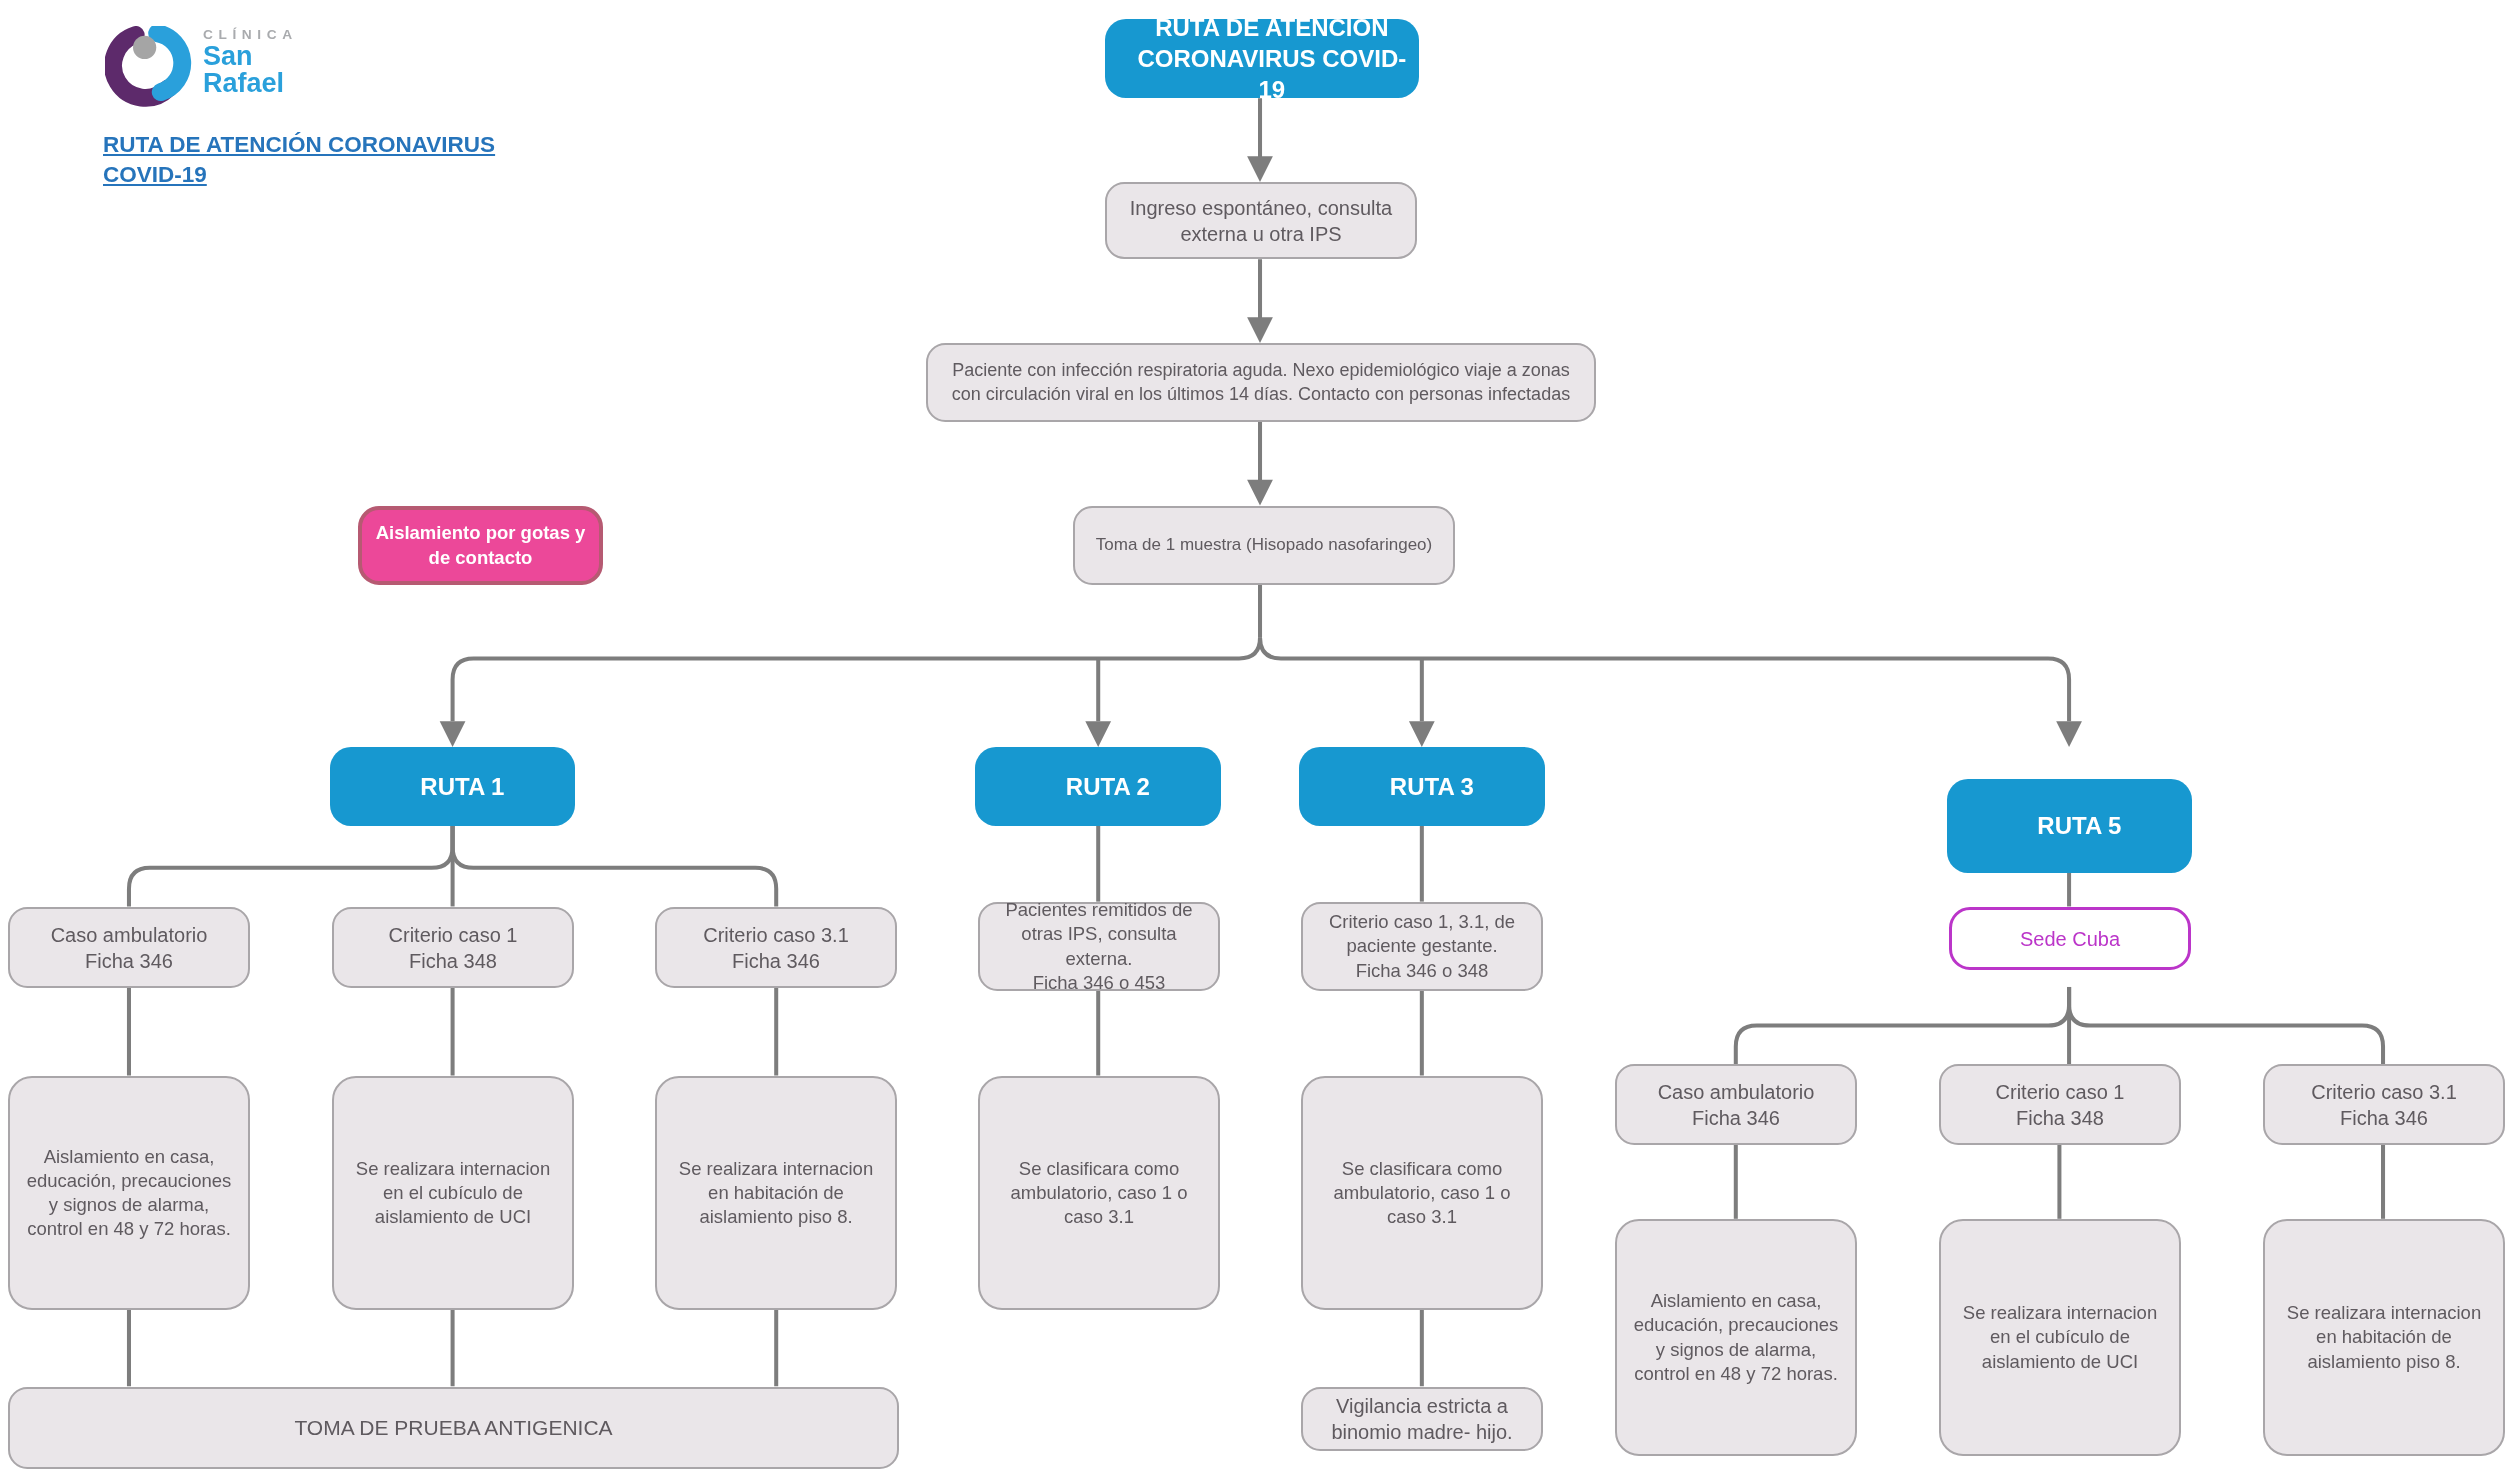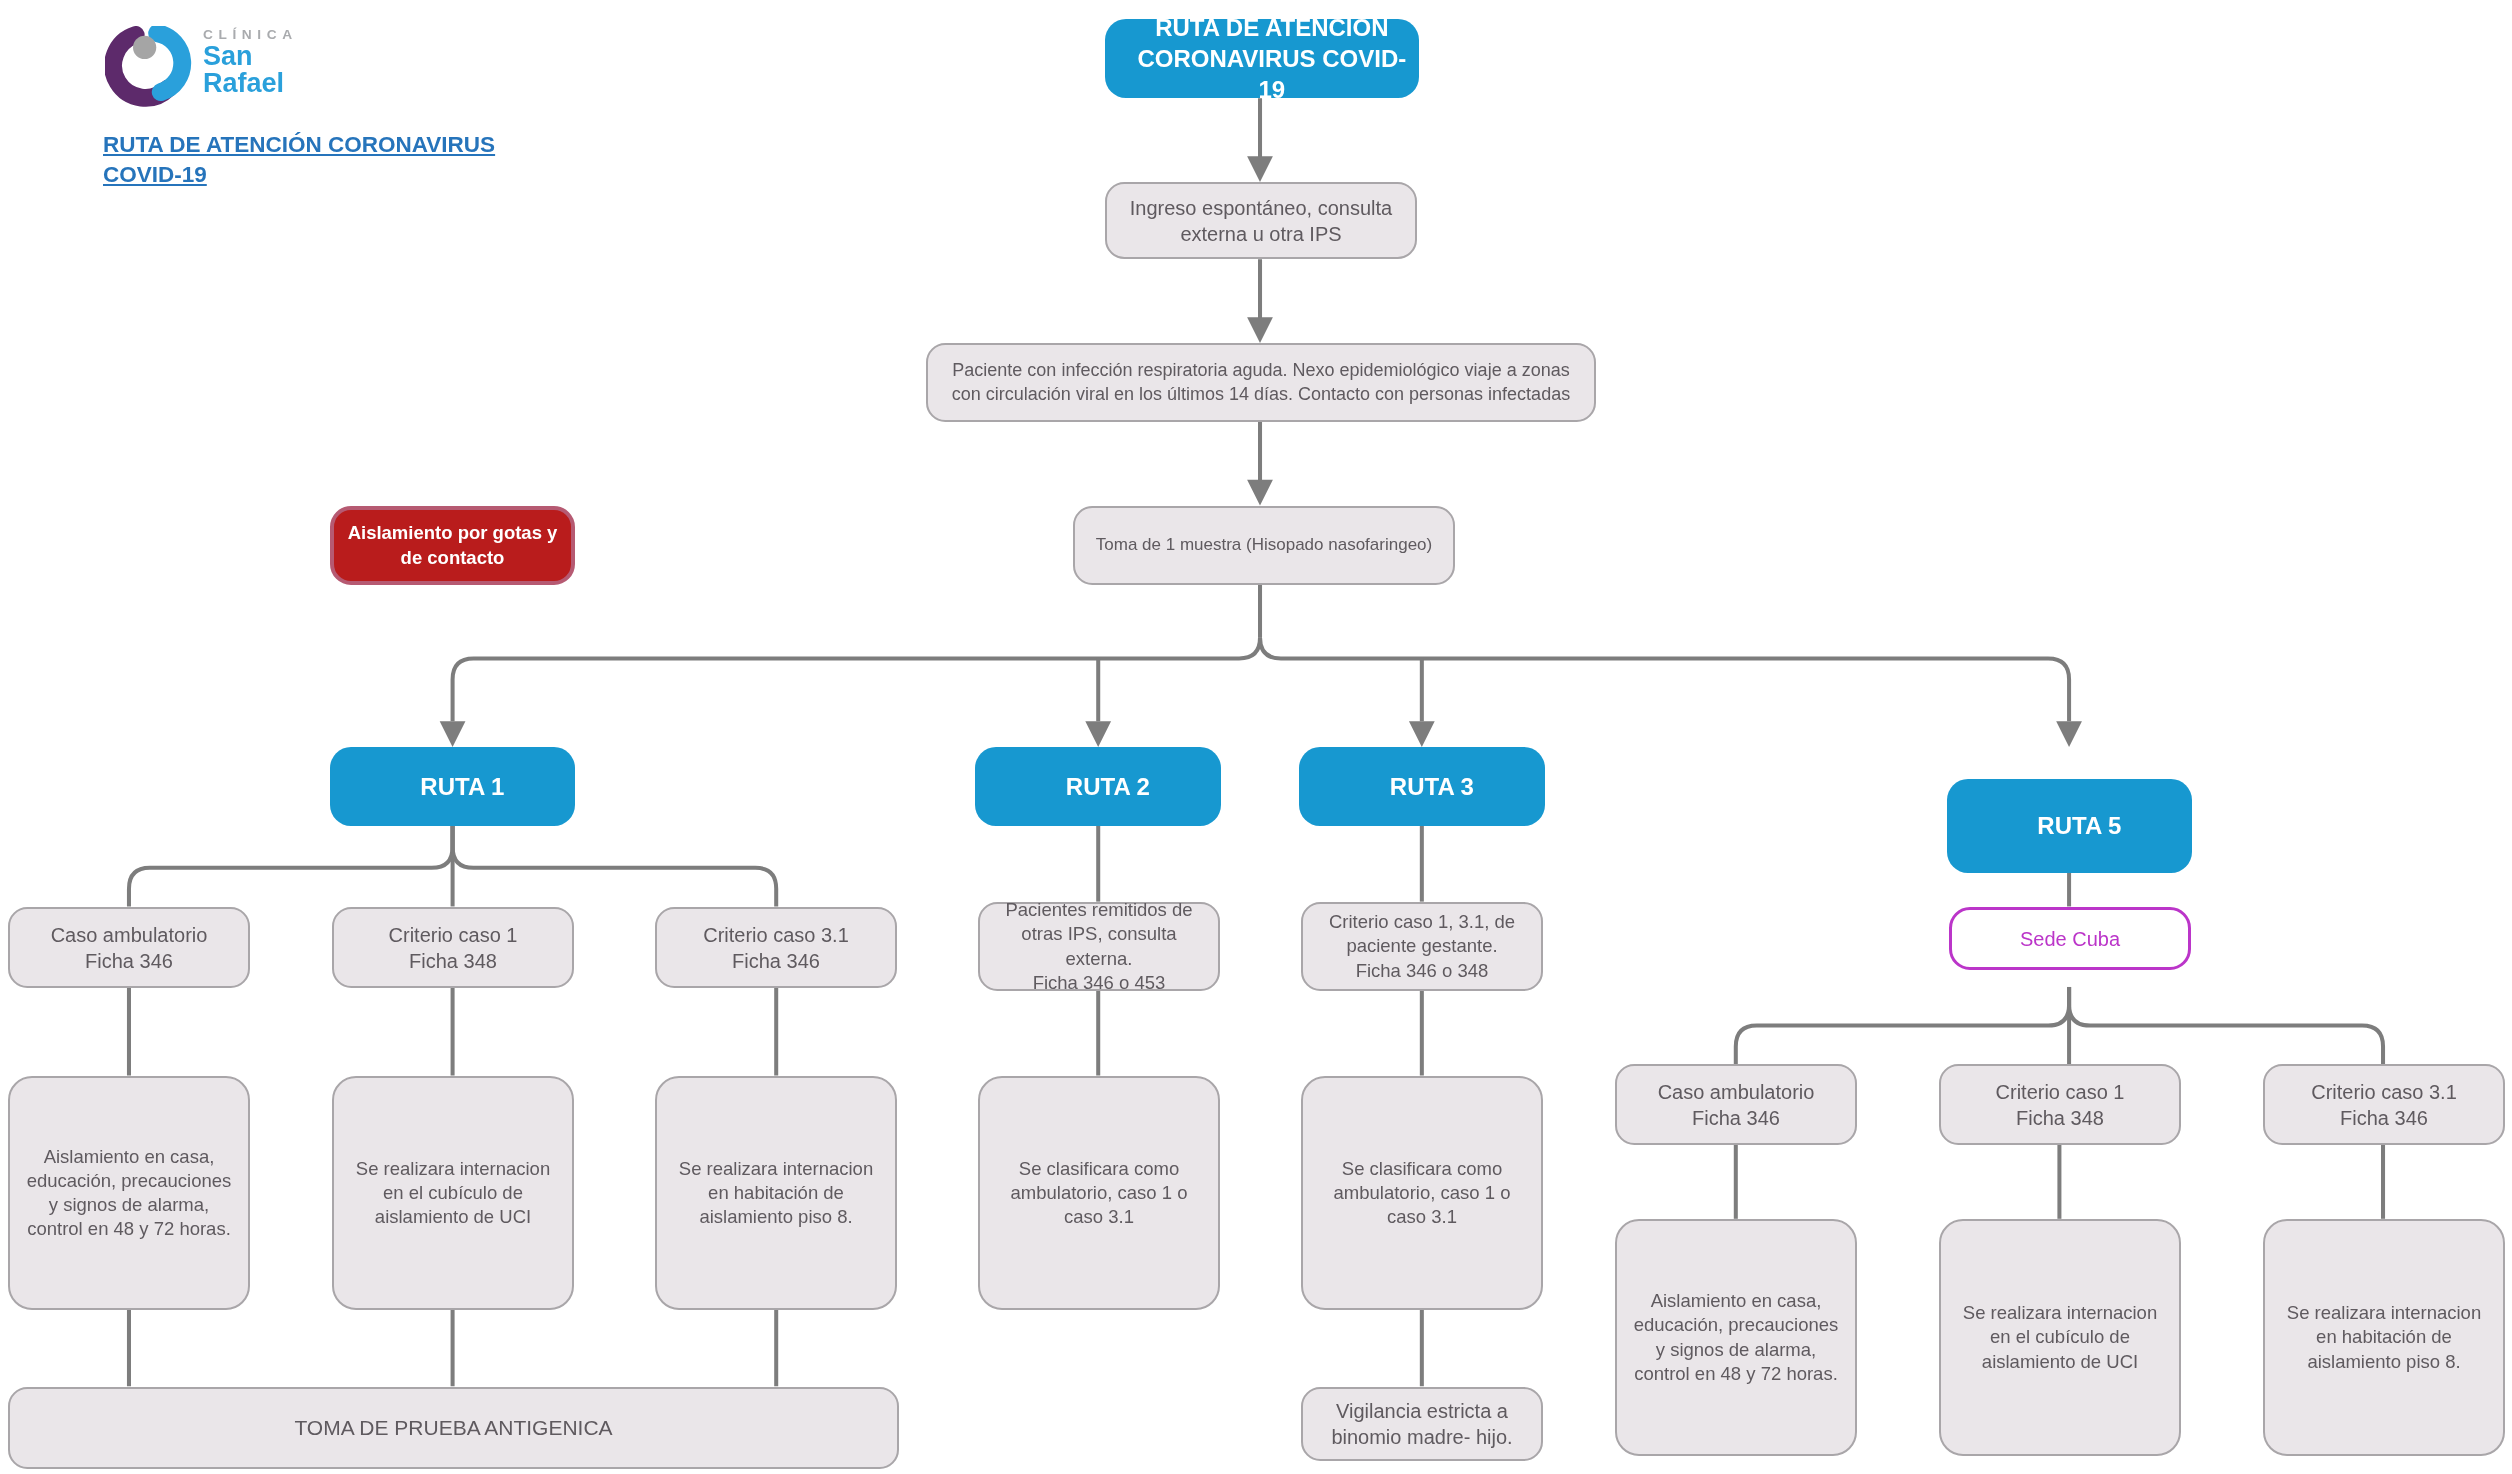--- a/index.html
+++ b/index.html
@@ -8,21 +8,21 @@
     font-family:"Liberation Sans", sans-serif;
   }
   .connectors{position:absolute;left:0;top:0;width:2512px;height:1474px;}
   .node{
     position:absolute;display:flex;align-items:center;justify-content:center;
     text-align:center;white-space:pre-line;box-sizing:border-box;
     border-radius:19.3px;font-size:20px;line-height:1.3;color:#5f5a5f;padding:4.8px 11.3px;
   }
   .gray{background:#eae6e9;border:2.4px solid #a9a6a9;}
   .blue{background:#1798d0;color:#ffffff;font-weight:bold;font-size:24px;border-radius:21px;border:none;padding-left:31px;}
-  .pink{background:#b91c1c;border:4px solid #b65a72;color:#ffffff;font-weight:bold;font-size:18.5px;border-radius:21px;}
+  .pink{background:#ec4899;border:4px solid #b65a72;color:#ffffff;font-weight:bold;font-size:18.5px;border-radius:21px;margin-left:28px;}
   .purple-outline{background:#ffffff;border:3.2px solid #bb35c9;color:#bb35c9;border-radius:21px;}
   .tall{border-radius:24px;font-size:18.5px;padding:4.8px 9.7px;}
   .header{position:absolute;left:105px;top:24px;}
   .logo{position:absolute;left:0;top:0;width:338px;height:89px;}
   .logo-icon{position:absolute;left:0;top:1.6px;}
   .logo-text{position:absolute;left:98px;top:3.2px;}
   .logo-clinica{font-size:13.7px;letter-spacing:5.6px;color:#a9abae;font-weight:bold;}
   .logo-name{font-size:27px;font-weight:bold;color:#2aa0db;line-height:0.95;margin-top:1.6px;}
   .title-link{
     position:absolute;left:103px;top:130px;width:467px;
@@ -142,16 +142,16 @@
   <div class="node gray" style="left:1939px;top:1064px;width:242px;height:81px;">Criterio caso 1
 Ficha 348</div>
   <div class="node gray" style="left:2263px;top:1064px;width:242px;height:81px;">Criterio caso 3.1
 Ficha 346</div>
 
   <div class="node gray tall" style="left:1615px;top:1219px;width:242px;height:237px;">Aislamiento en casa, educación, precauciones y signos de alarma, control en 48 y 72 horas.</div>
   <div class="node gray tall" style="left:1939px;top:1219px;width:242px;height:237px;">Se realizara internacion en el cubículo de aislamiento de UCI</div>
   <div class="node gray tall" style="left:2263px;top:1219px;width:242px;height:237px;">Se realizara internacion en habitación de aislamiento piso 8.</div>
 
   <div class="node gray" style="left:8px;top:1387px;width:891px;height:82px;font-size:21px;">TOMA DE PRUEBA ANTIGENICA</div>
-  <div class="node gray" style="left:1301px;top:1387px;width:242px;height:74px;">Vigilancia estricta a binomio madre- hijo.</div>
+  <div class="node gray" style="left:1301px;top:1387px;width:242px;height:64px;">Vigilancia estricta a binomio madre- hijo.</div>
 
 </div>
 
 
 </body></html>

